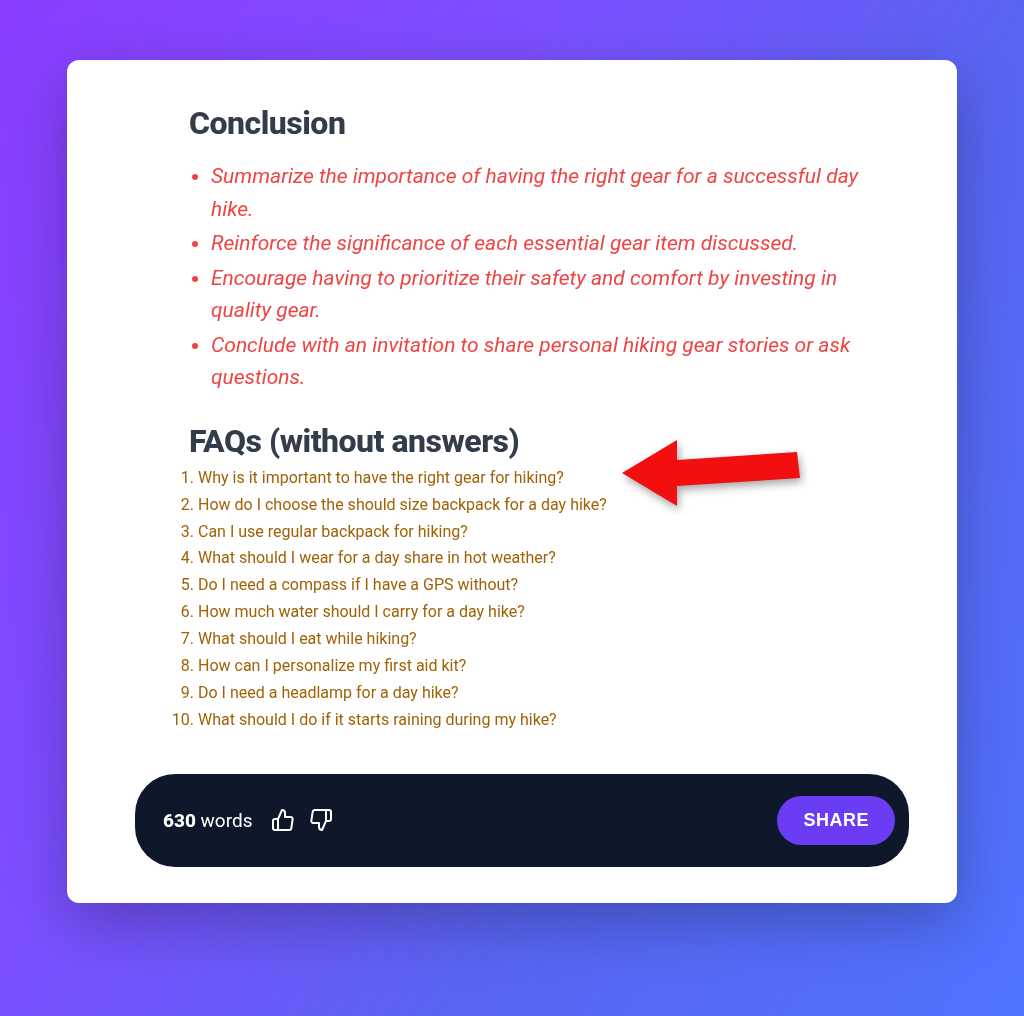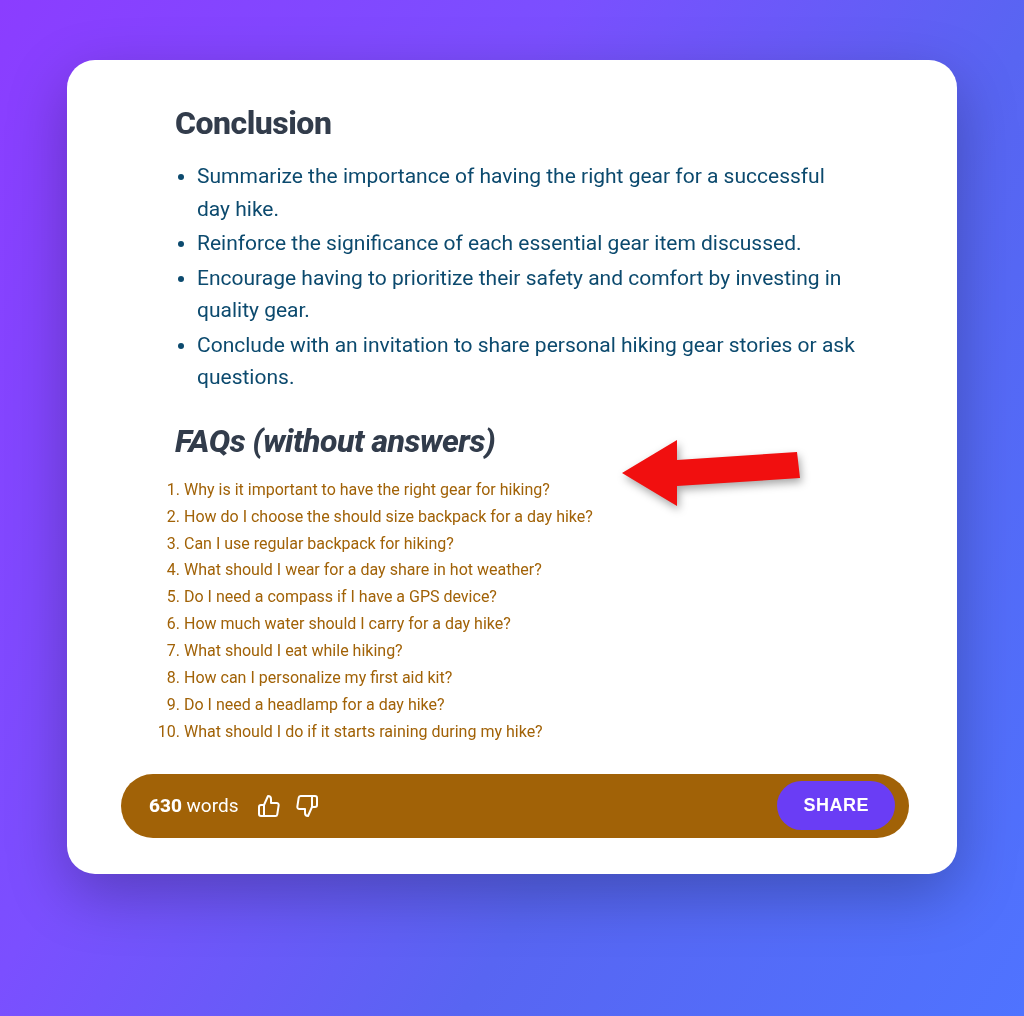--- a/index.html
+++ b/index.html
@@ -8,50 +8,50 @@
     font-family: -apple-system, BlinkMacSystemFont, "Segoe UI", Roboto, Helvetica, Arial, sans-serif;
     background: linear-gradient(120deg, #8B3DFF 0%, #7B4FFF 35%, #5865F2 65%, #4F73FF 100%);
     display: flex;
     align-items: flex-start;
     justify-content: center;
     padding-top: 60px;
   }
   .card {
     width: 890px;
     background: #ffffff;
-    border-radius: 28px;
+    border-radius: 12px;
     box-shadow: 0 20px 60px rgba(0,0,0,0.25);
-    padding: 44px 48px 36px 54px;
+    padding: 44px 48px 36px 68px;
     position: relative;
   }
   .content {
     padding: 0 50px 0 54px;
   }
   h2.section-title {
     font-size: 32px;
     font-weight: 800;
     color: #323c4b;
     letter-spacing: -0.5px;
     margin-bottom: 18px;
   }
   h2.section-title.faq-title {
     margin-top: 28px;
-    margin-bottom: 17px;
-    font-style: italic;
+    margin-bottom: 5px;
   }
   ul.bullets {
     list-style: disc;
     padding-left: 22px;
     color: #4a5568;
   }
   ul.bullets li {
     font-size: 21px;
     line-height: 1.55;
-    color: #0c4a6e;
+    color: #ef4444;
     margin-bottom: 2px;
+    font-style: italic;
   }
   ol.numbered {
     list-style: decimal;
     padding-left: 10px;
     color: #4a5568;
     margin-left: -12px;
   }
   ol.numbered li {
     font-size: 16px;
     line-height: 1.68;
@@ -61,24 +61,24 @@
   .arrow-wrap {
     position: absolute;
     left: 555px;
     top: 368px;
     width: 200px;
     height: 80px;
     pointer-events: none;
     filter: drop-shadow(2px 4px 4px rgba(0,0,0,0.35));
   }
   .toolbar {
-    margin-top: 28px;
-    background: #a16207;
+    margin-top: 40px;
+    background: #0f172a;
     border-radius: 40px;
-    height: 64px;
+    height: 93px;
     display: flex;
     align-items: center;
     padding: 0 14px 0 28px;
   }
   .word-count {
     color: #ffffff;
     font-size: 19px;
     font-weight: 400;
     margin-right: 18px;
   }
@@ -124,21 +124,21 @@
       <li>Conclude with an invitation to share personal hiking gear stories or ask questions.</li>
     </ul>
 
     <h2 class="section-title faq-title">FAQs (without answers)</h2>
 
     <ol class="numbered">
       <li>Why is it important to have the right gear for hiking?</li>
       <li>How do I choose the should size backpack for a day hike?</li>
       <li>Can I use regular backpack for hiking?</li>
       <li>What should I wear for a day share in hot weather?</li>
-      <li>Do I need a compass if I have a GPS device?</li>
+      <li>Do I need a compass if I have a GPS without?</li>
       <li>How much water should I carry for a day hike?</li>
       <li>What should I eat while hiking?</li>
       <li>How can I personalize my first aid kit?</li>
       <li>Do I need a headlamp for a day hike?</li>
       <li>What should I do if it starts raining during my hike?</li>
     </ol>
 
   </div>
 
   <div class="arrow-wrap">

